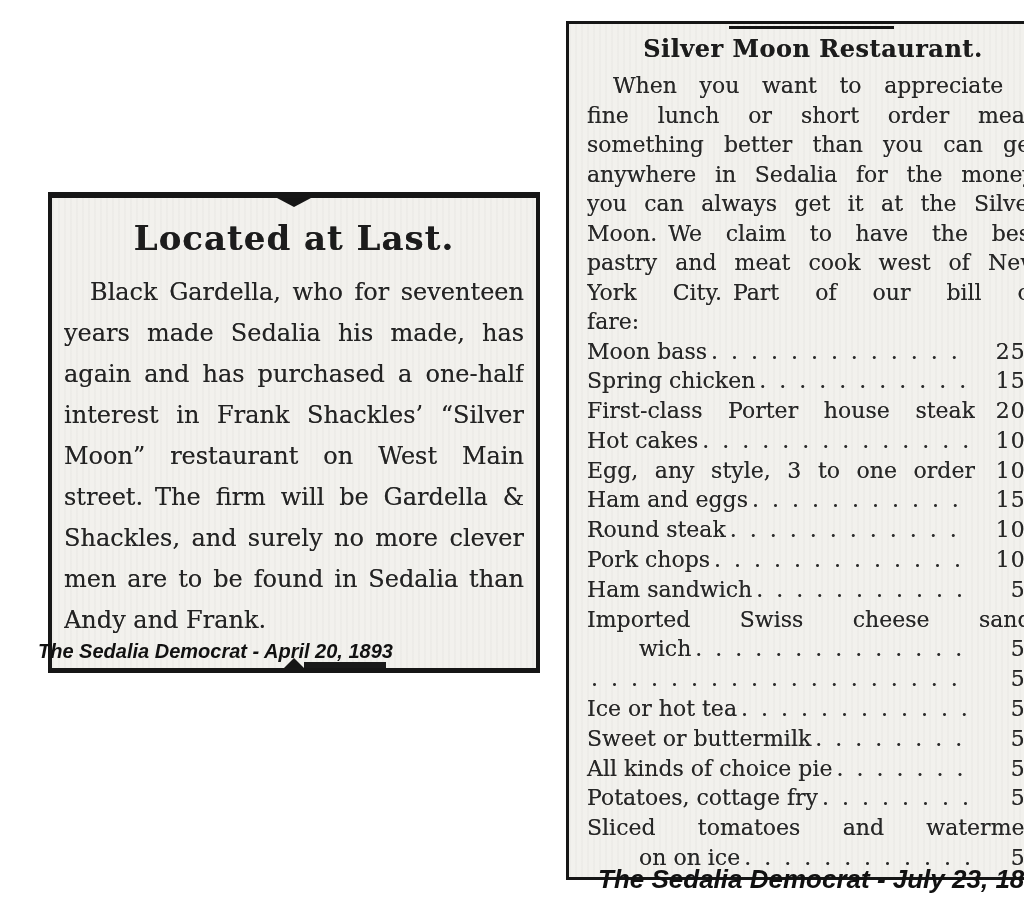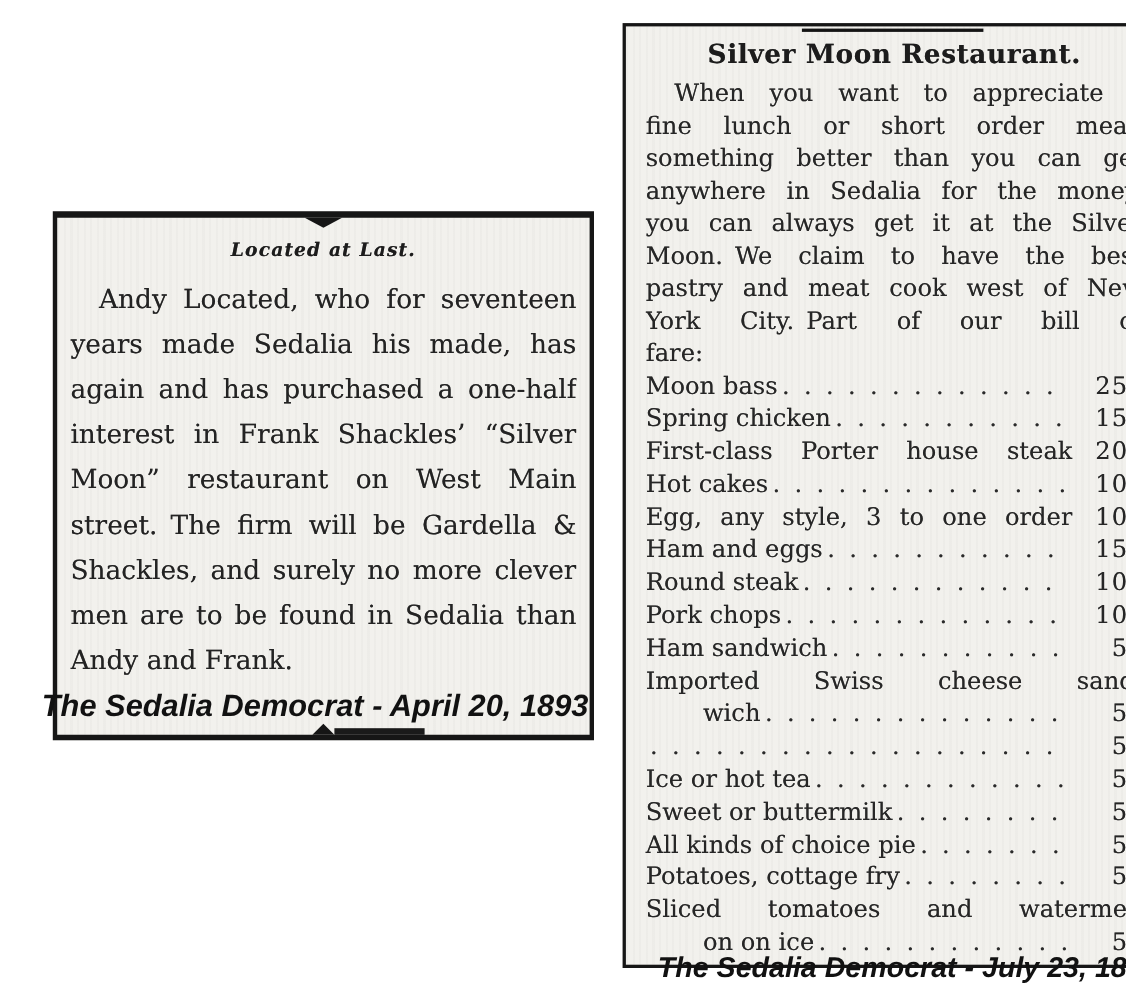--- a/index.html
+++ b/index.html
@@ -39,21 +39,21 @@
   }
   
   .headline-rule{
     position:absolute;top:2px;left:33%;width:34%;height:3px;background:#141414;
   }
   .clip-title{
     margin:4px 0 0 0;text-align:center;
     font-weight:bold;color:#1c1c1c;
     text-shadow:0 0 0.6px rgba(0,0,0,0.55);
   }
-  .clip-left .clip-title{font-size:17px;font-style:italic;letter-spacing:1px;margin-top:8px;}
+  .clip-left .clip-title{font-size:34px;letter-spacing:1px;margin-top:8px;}
   .clip-right .clip-title{font-size:24px;letter-spacing:0.5px;margin-top:2px;}
   .textline{
     text-align:justify;text-align-last:justify;
     white-space:nowrap;overflow:hidden;
     text-shadow:0 0 0.6px rgba(0,0,0,0.5);
   }
   .textline.first{text-indent:26px;}
   .textline.lastline{text-align-last:left;}
   .clip-body{margin-top:14px;font-size:24px;line-height:41px;color:#232323;}
   .clip-intro{margin-top:8px;font-size:22px;line-height:29.5px;color:#262626;}
@@ -68,31 +68,31 @@
     letter-spacing:3px;color:#2a2a2a;
   }
   .mrow .mp{width:64px;text-align:right;white-space:nowrap;letter-spacing:1px;}
   .mrow.stretch .mi{flex:1;text-align:justify;text-align-last:justify;overflow:hidden;}
   .mrow.full .mi{flex:1;text-align:justify;text-align-last:justify;overflow:hidden;}
   .mrow.indent{padding-left:52px;}
   .caption{
     position:absolute;font-family:"Liberation Sans", sans-serif;
     font-style:italic;font-weight:600;color:#111111;white-space:nowrap;
   }
-  .caption-left{left:38px;top:626px;font-size:28px;}
+  .caption-left{left:38px;top:640px;font-size:20px;}
   .caption-right{left:598px;top:864px;font-size:26px;}
 </style>
 </head>
 <body>
 
 <figure class="clipping clip-left">
   <div class="orn-top-diamond"></div>
   <h2 class="clip-title">Located at Last.</h2>
   <div class="clip-body">
-    <div class="textline first">Andy Located, who for seventeen</div>
+    <div class="textline first">Black Gardella, who for seventeen</div>
     <div class="textline">years made Sedalia his made, has</div>
     <div class="textline">again and has purchased a one-half</div>
     <div class="textline">interest in Frank Shackles’ “Silver</div>
     <div class="textline">Moon” restaurant on West Main</div>
     <div class="textline">street. The firm will be Gardella &amp;</div>
     <div class="textline">Shackles, and surely no more clever</div>
     <div class="textline">men are to be found in Sedalia than</div>
     <div class="textline lastline">Andy and Frank.</div>
   </div>
   <div class="orn-bottom-notch"></div>

